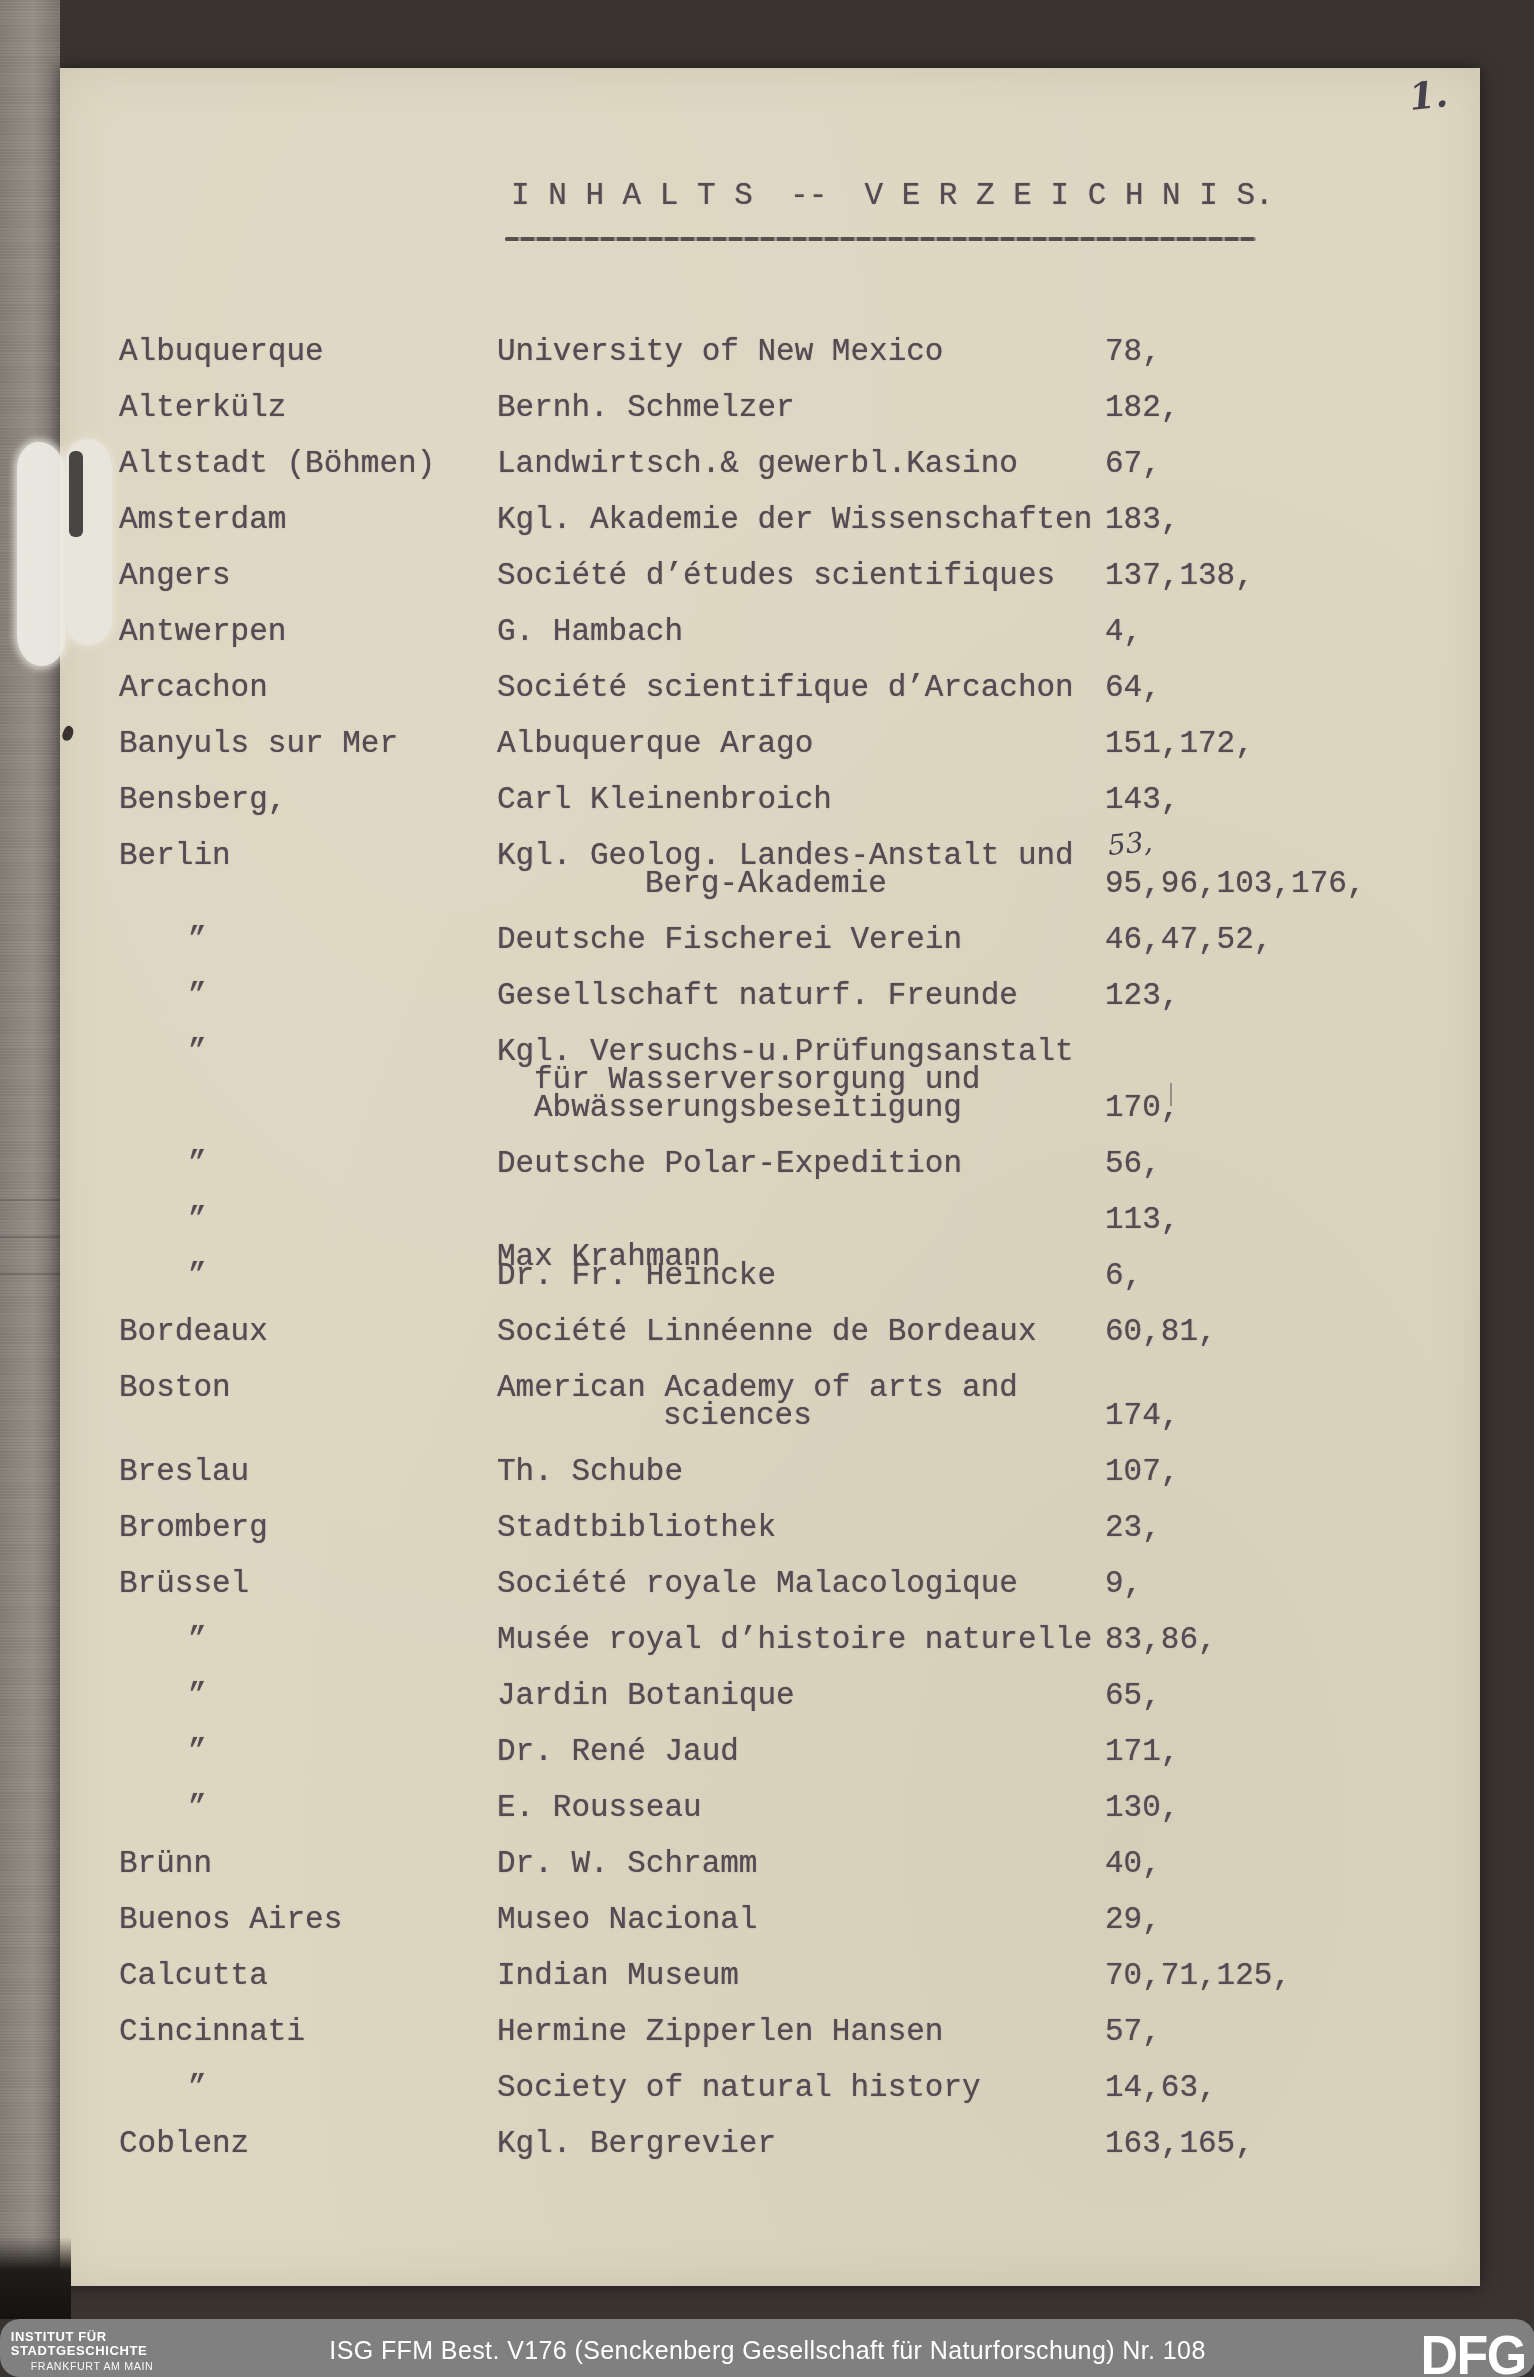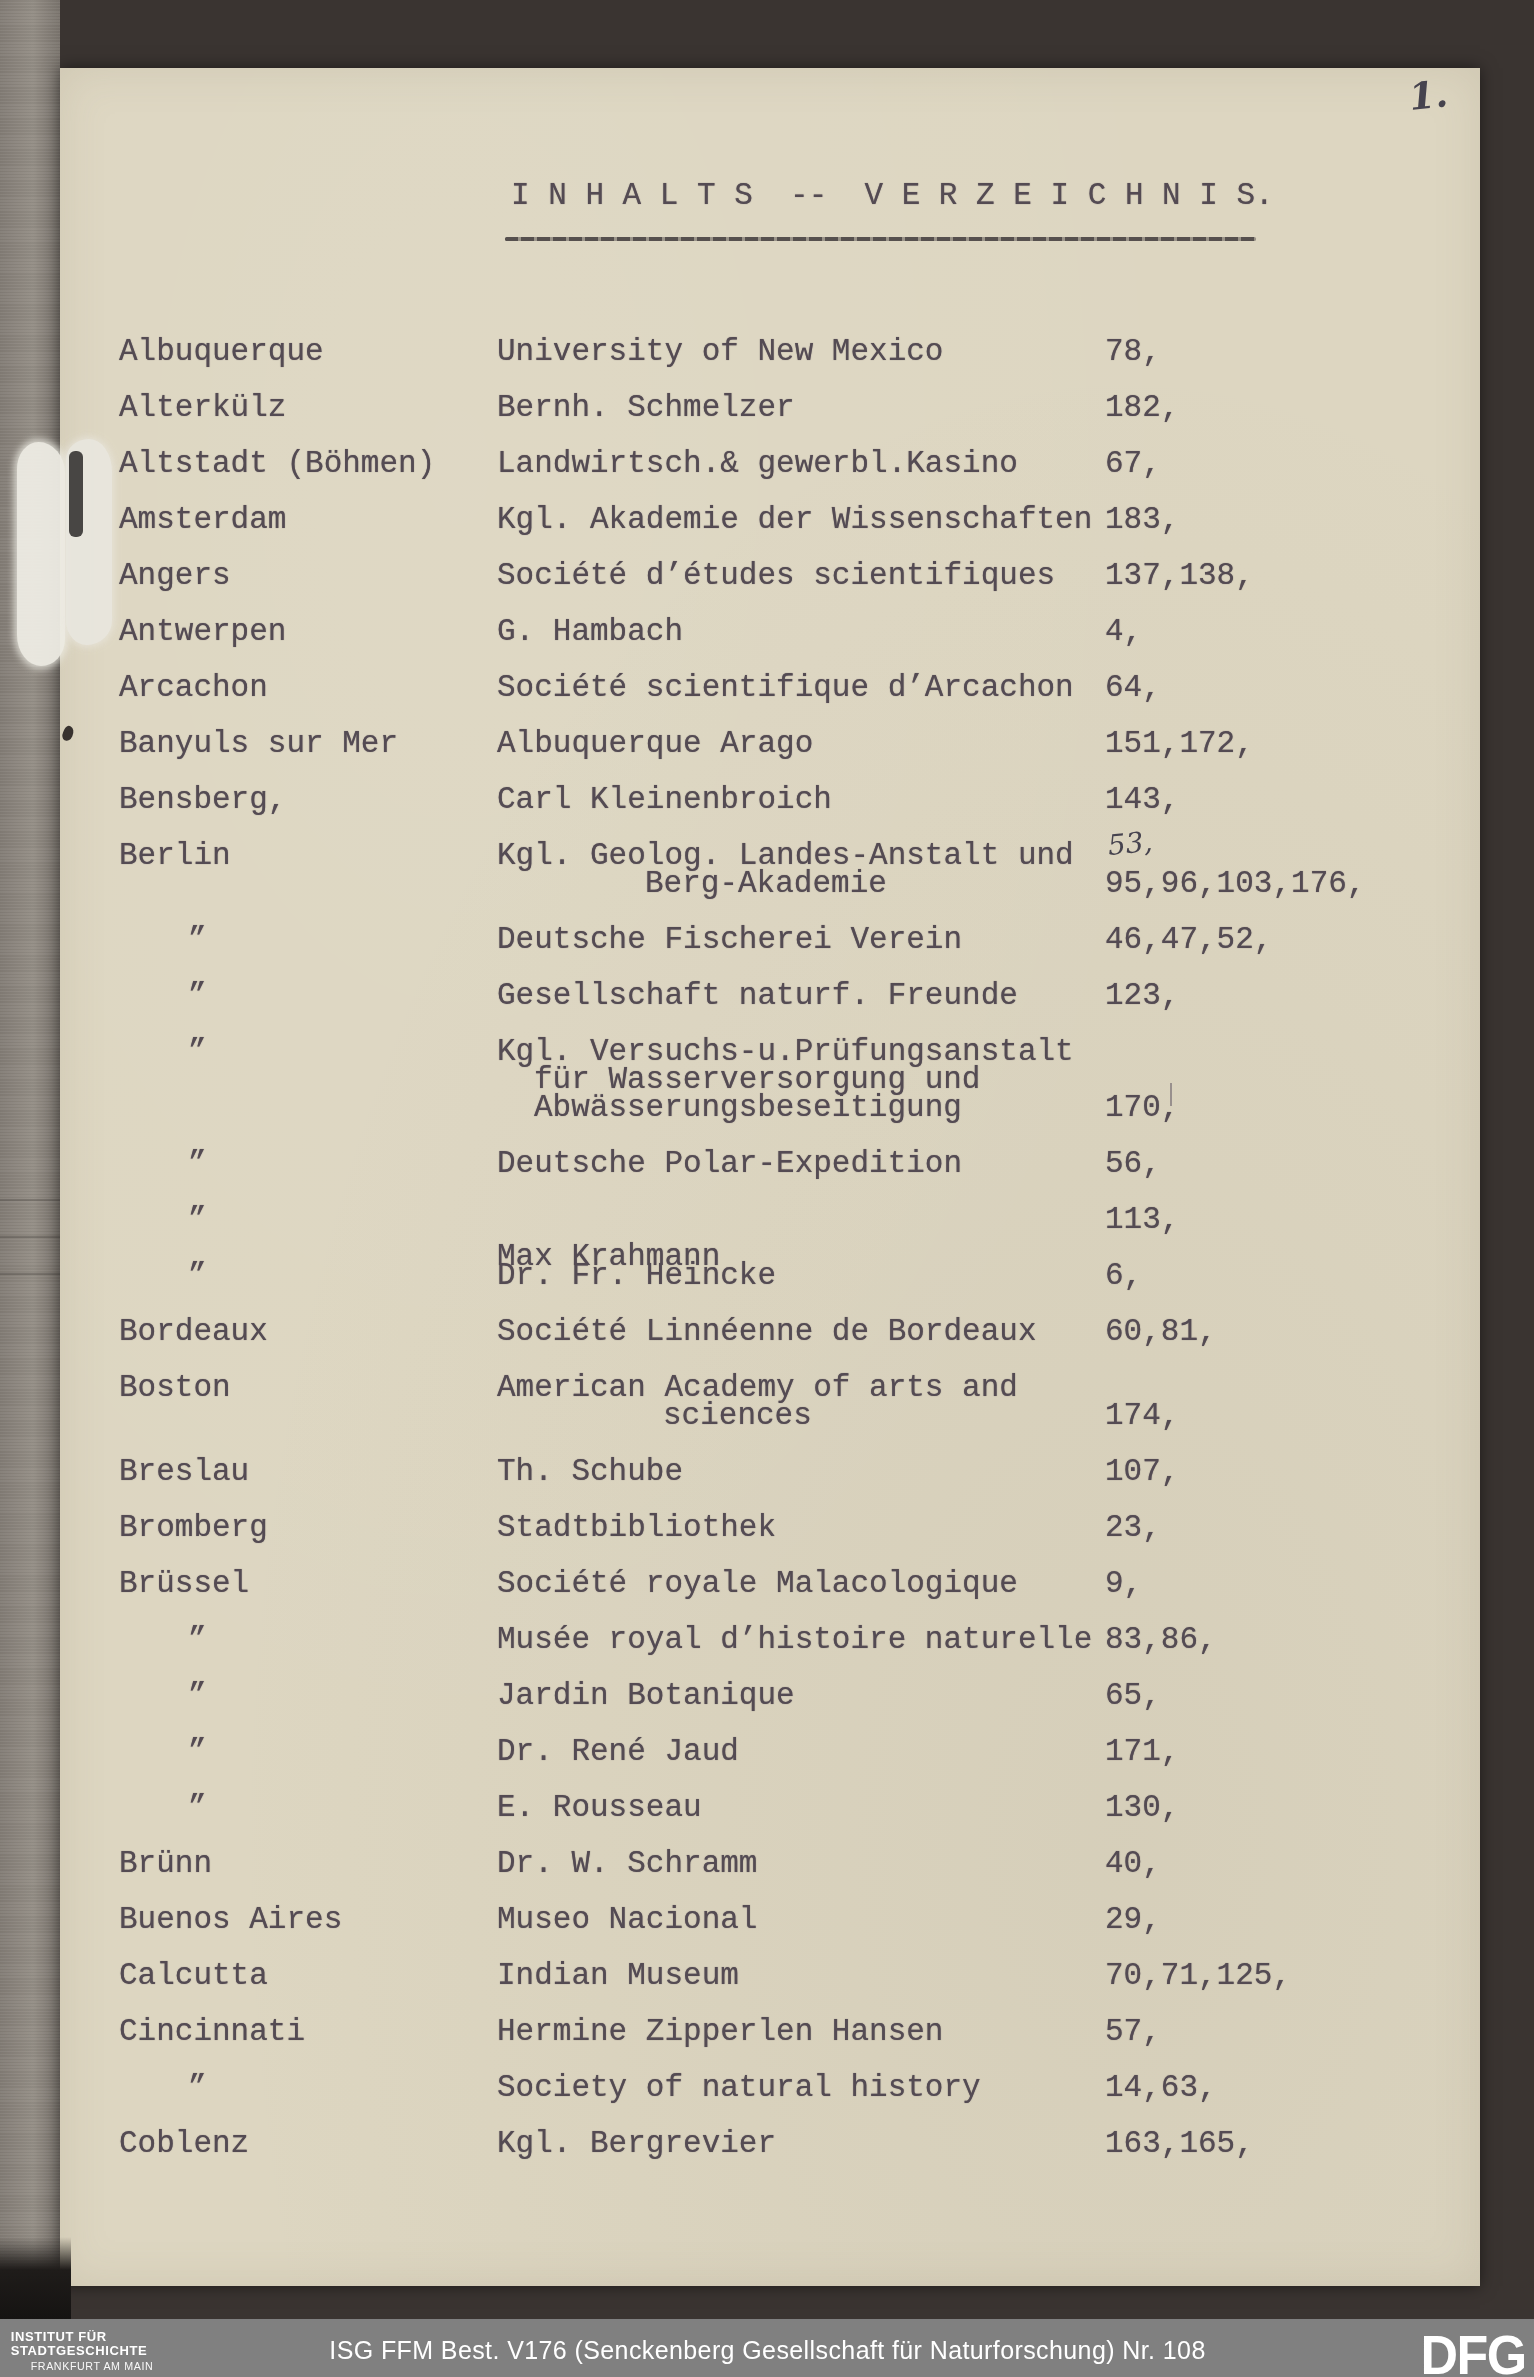--- a/index.html
+++ b/index.html
@@ -74,20 +74,21 @@
     position:absolute;left:52px;top:12.3px;width:14px;height:86px;border-radius:6.1px;
     background:#2c2a29;opacity:.85;
   }
   .edge-speck{position:absolute;left:63px;top:726px;width:10px;height:15.3px;background:#38322f;border-radius:40% 60% 50% 50%;transform:rotate(24deg);}
   .stray-stroke{position:absolute;left:1110px;top:1015px;width:2.3px;height:23px;background:rgba(88,78,94,.5);}
   
   .footer{
     position:absolute;left:0;top:2319px;width:1535px;height:58px;
     background:var(--footerbar);color:var(--footertext);
     font-family:"Liberation Sans",sans-serif;
+    border-radius:20px;
   }
   .inst-logo{position:absolute;left:10.7px;top:10.7px;line-height:14.6px;letter-spacing:0.6px;}
   .inst-logo .b{font-weight:bold;font-size:13px;display:block;}
   .inst-logo .r{font-weight:normal;font-size:10.7px;display:block;opacity:.95;padding-left:20px;}
   .footer-caption{
     position:absolute;left:0;top:17px;width:1535px;text-align:center;
     font-size:25px;font-weight:normal;letter-spacing:0.4px;
   }
   .dfg{
     position:absolute;right:9.2px;top:6.1px;font-weight:bold;font-size:52px;

